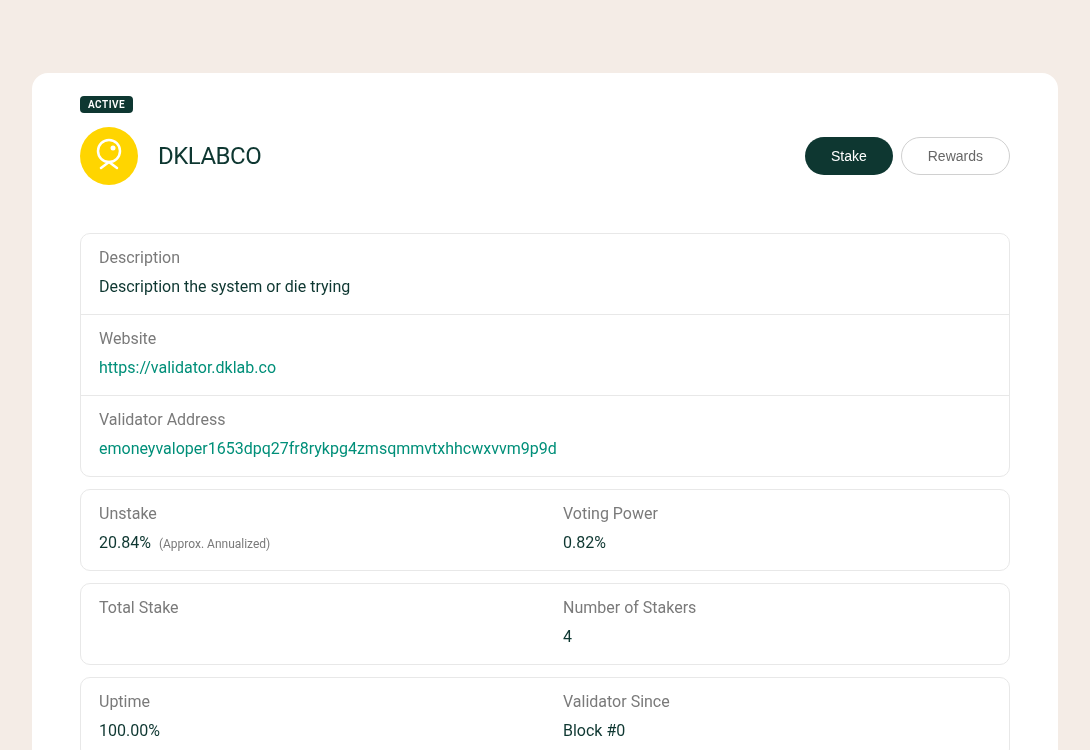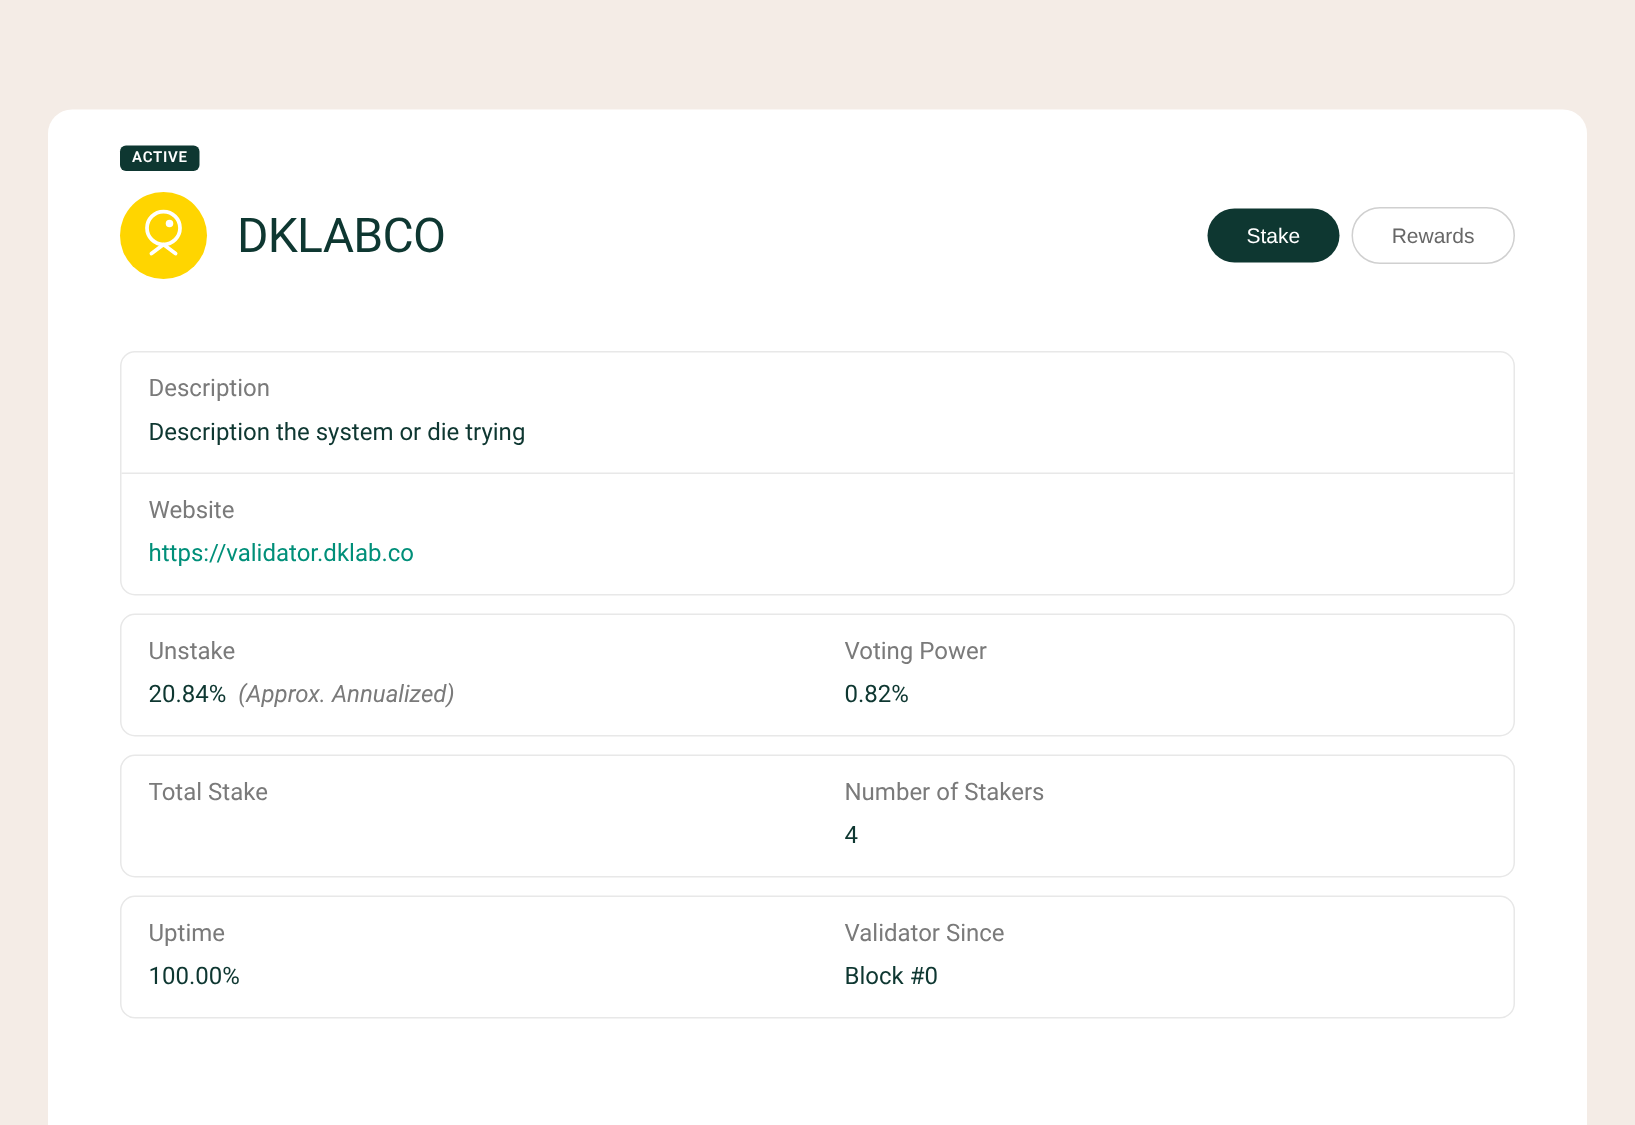--- a/index.html
+++ b/index.html
@@ -53,29 +53,28 @@
       display: flex;
       align-items: center;
       justify-content: center;
       flex-shrink: 0;
     }
     .avatar svg {
       width: 36px;
       height: 36px;
     }
     .validator-name {
-      font-size: 32px;
+      font-size: 24px;
       font-weight: 400;
       color: #0e3731;
       letter-spacing: -0.5px;
     }
     .actions {
       display: flex;
       gap: 8px;
-      align-items: center;
     }
     .btn {
       padding: 10px 26px;
       border-radius: 24px;
       font-size: 14px;
       font-weight: 500;
       cursor: pointer;
       border: none;
     }
     .btn-primary {
@@ -112,23 +111,22 @@
       color: #008f79;
     }
     .section-split {
       display: flex;
     }
     .section-split .col {
       flex: 1;
       padding: 14px 18px 18px 18px;
     }
     .sub-note {
-      font-size: 16px;
+      font-size: 12px;
       color: #7a7a7a;
-      font-style: italic;
       margin-left: 4px;
     }
   </style>
 </head>
 <body>
 
 <div class="main-card">
 
   <div class="status-badge">ACTIVE</div>
 
@@ -151,20 +149,24 @@
 
   <div class="section">
     <div class="section-item">
       <div class="item-label">Description</div>
       <div class="item-value">Description the system or die trying</div>
     </div>
     <div class="section-item">
       <div class="item-label">Website</div>
       <a class="item-value link">https://validator.dklab.co</a>
     </div>
+    <div class="section-item">
+      <div class="item-label">Validator Address</div>
+      <a class="item-value link">emoneyvaloper1653dpq27fr8rykpg4zmsqmmvtxhhcwxvvm9p9d</a>
+    </div>
   </div>
 
   <div class="section section-split">
     <div class="col">
       <div class="item-label">Unstake</div>
       <div class="item-value">
         <span>20.84%</span>
         <span class="sub-note">(Approx. Annualized)</span>
       </div>
     </div>

